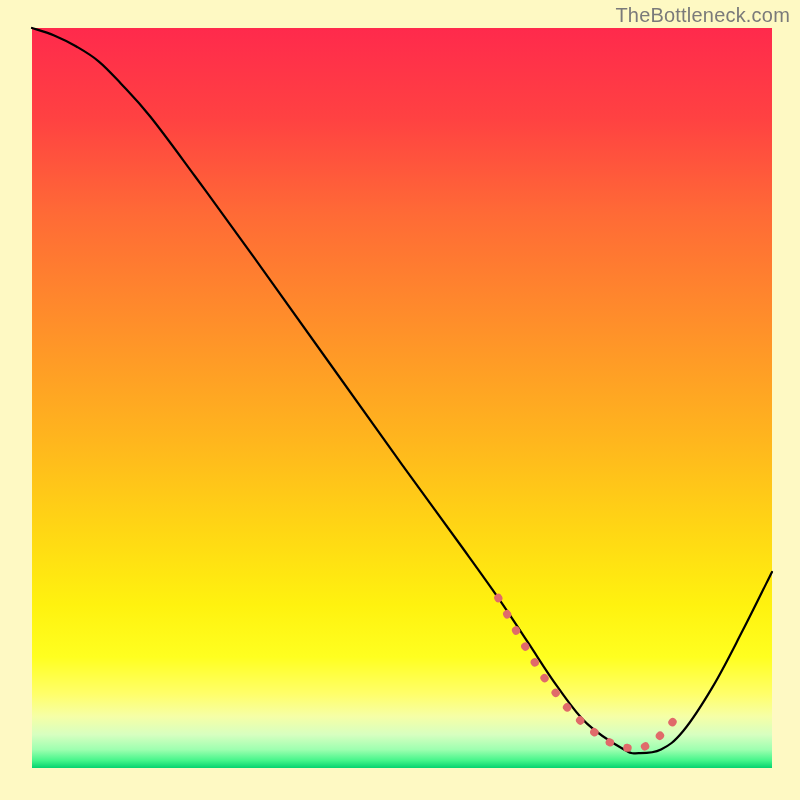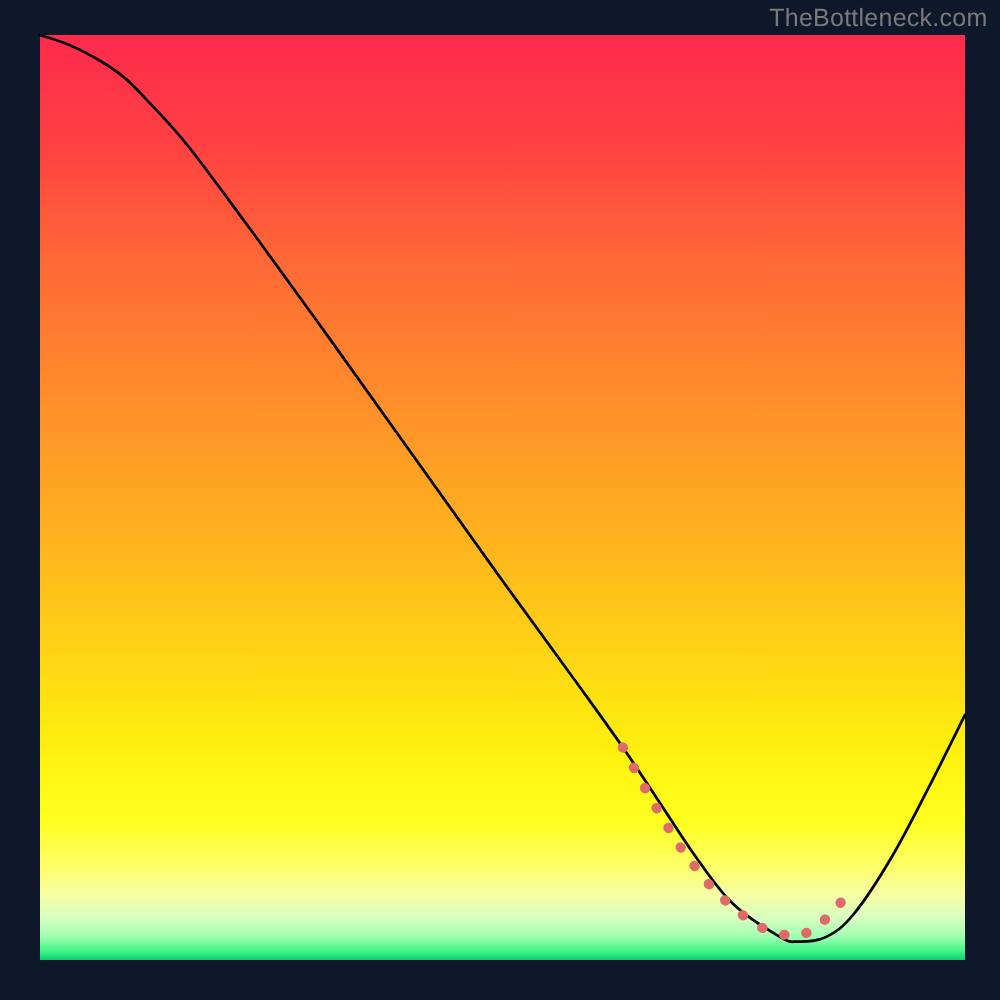--- a/index.html
+++ b/index.html
@@ -7,21 +7,21 @@
     padding: 0;
     width: 800px;
     height: 800px;
     background: #000000;
     overflow: hidden;
   }
   .container {
     position: relative;
     width: 800px;
     height: 800px;
-    background: #0f172a;
+    background: #fef9c3;
   }
   .watermark {
     position: absolute;
     top: 4px;
     right: 10px;
     font-family: Arial, Helvetica, sans-serif;
     font-size: 20px;
     font-weight: 500;
     color: #7a7a7a;
     letter-spacing: 0.2px;

